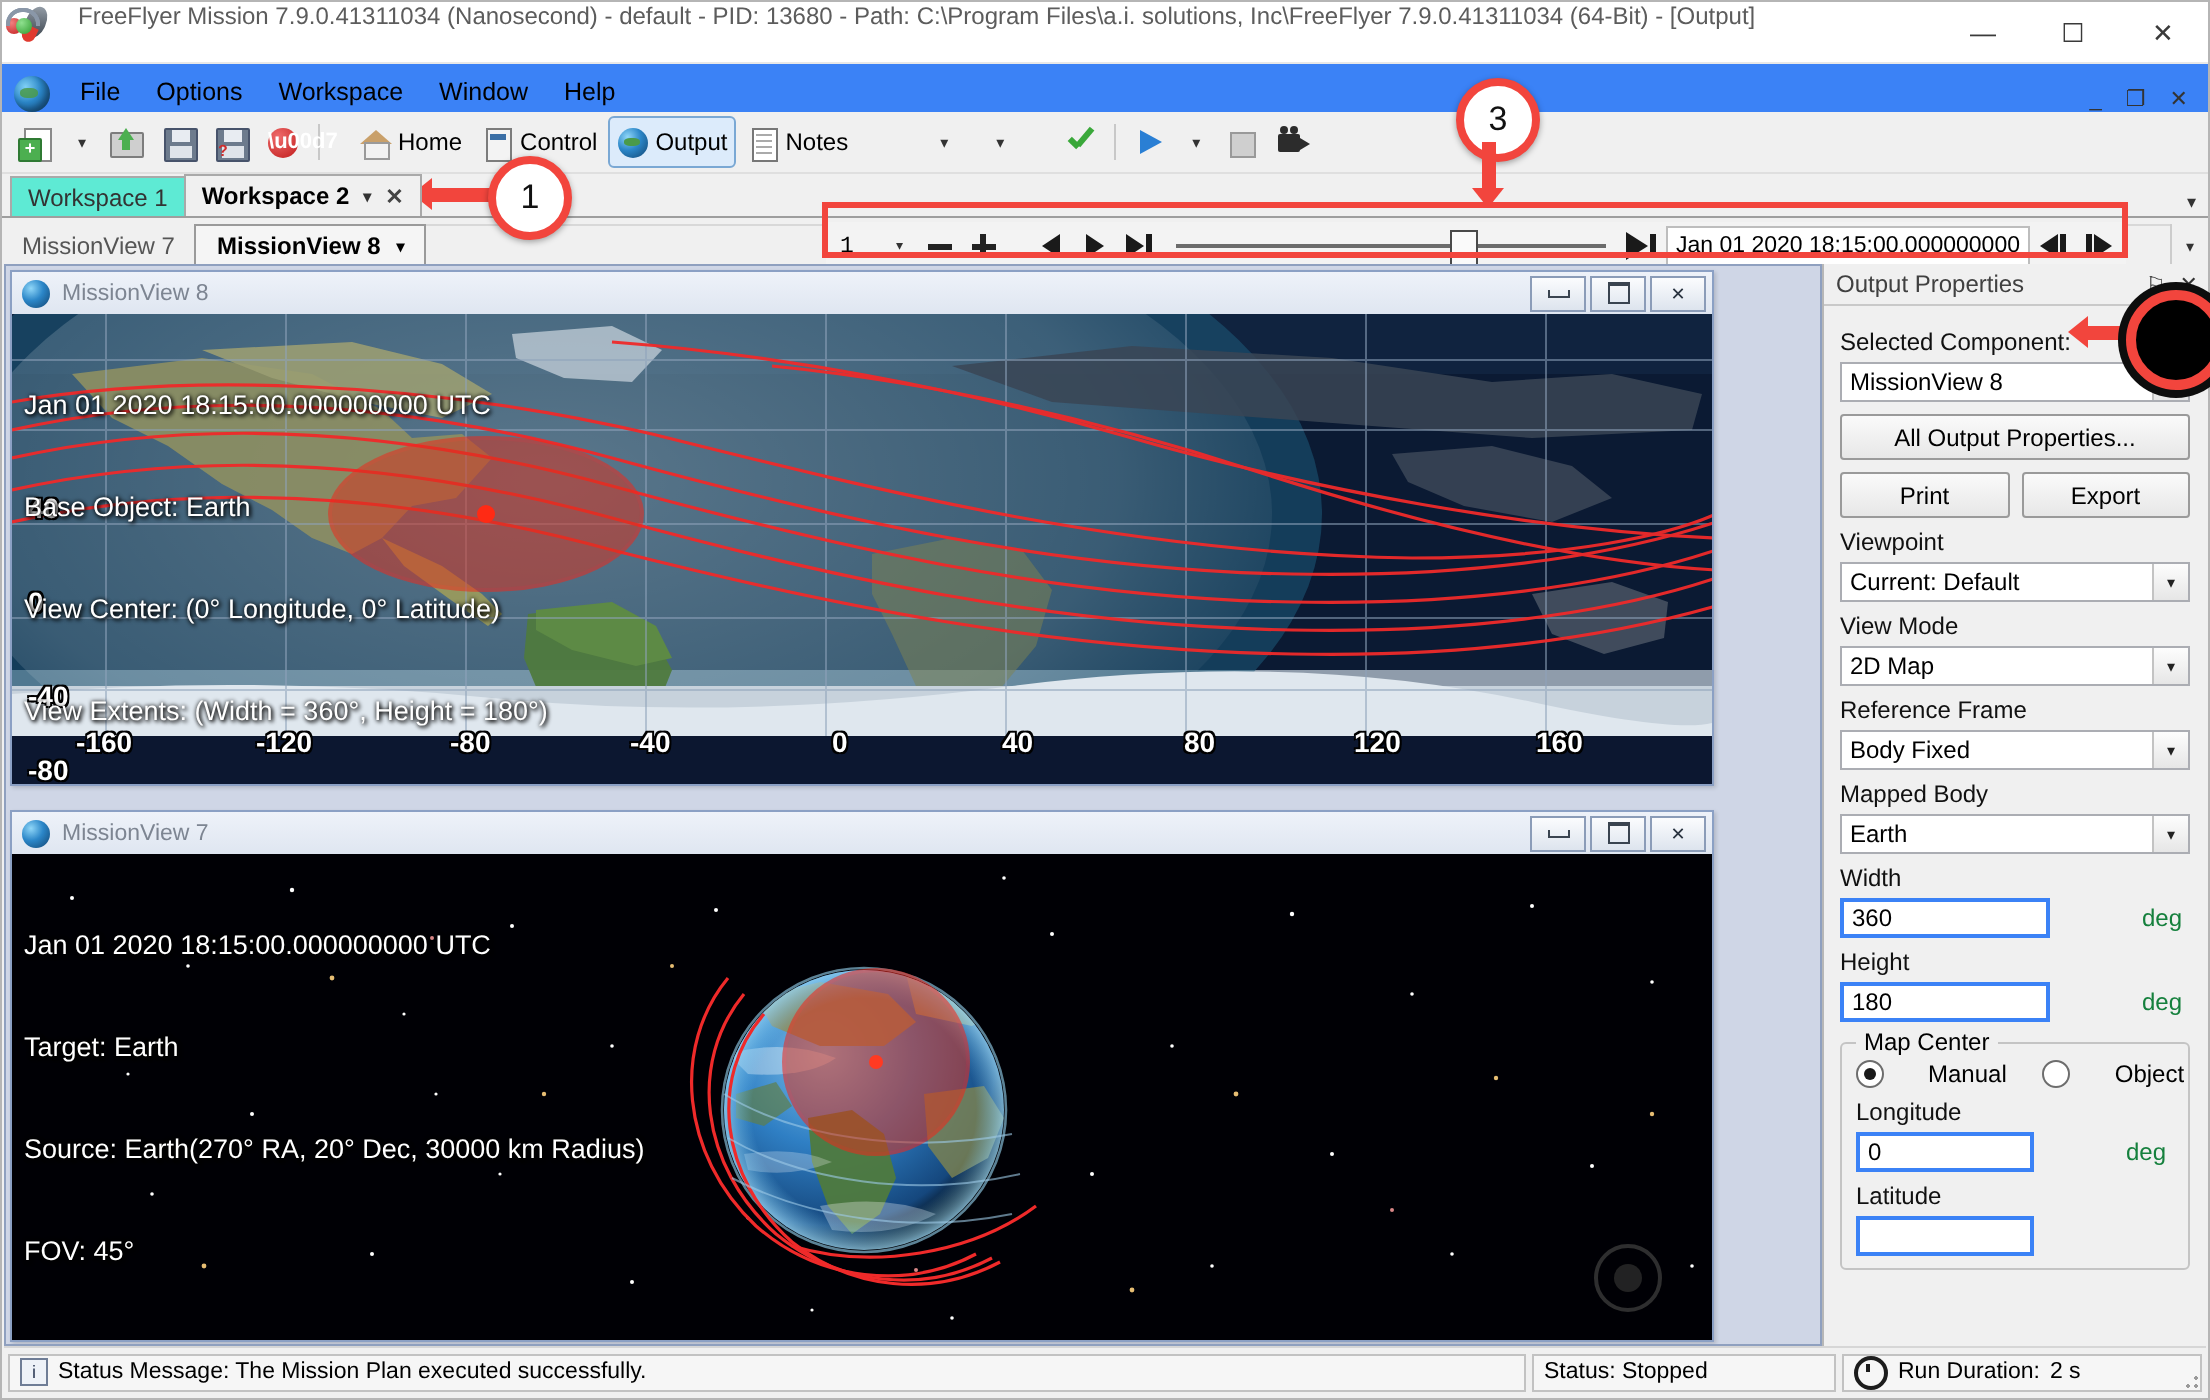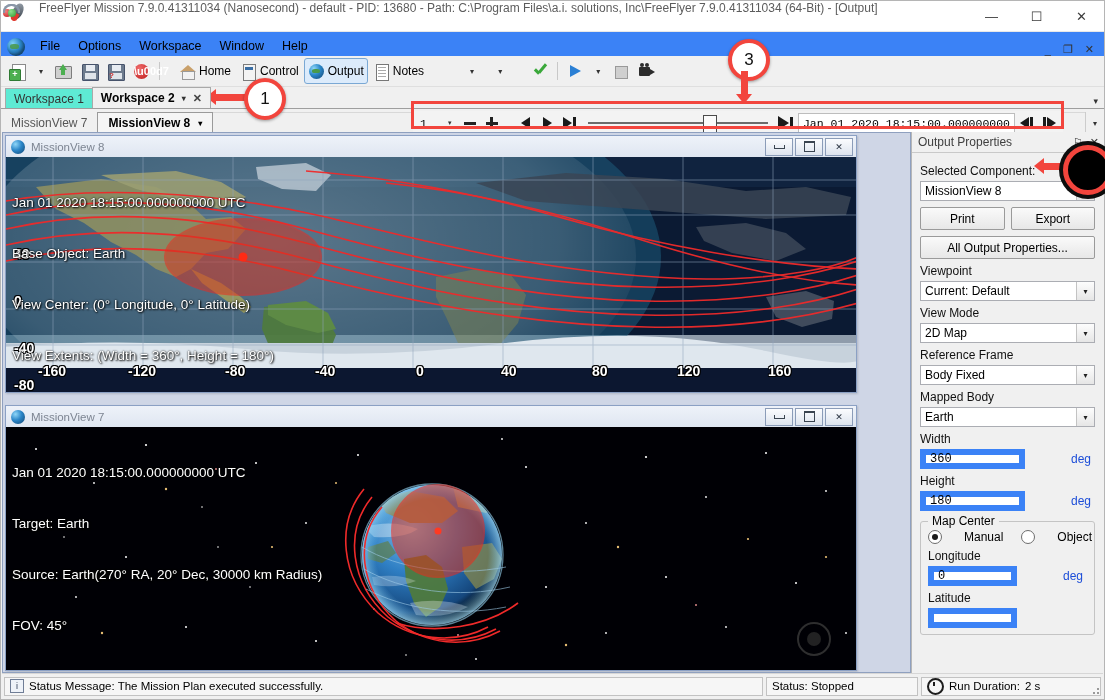--- a/index.html
+++ b/index.html
@@ -153,21 +153,21 @@
   .tri-rb{width:0;height:0;border-top:7px solid transparent;border-bottom:7px solid transparent;
          border-left:11px solid #1a1a1a;}
   .bar-l{width:3px;height:12px;background:#1a1a1a;margin-left:1px;}
   .bar-r{width:3px;height:12px;background:#1a1a1a;margin-right:1px;}
   .slider{flex:1;height:18px;position:relative;display:flex;align-items:center;
           margin:0 6px;min-width:120px;}
   .slider .track{position:absolute;left:0;right:0;top:8px;height:2px;background:#6b6b6b;}
   .slider .thumb{position:absolute;left:64%;top:1px;width:12px;height:17px;background:#fafafa;
                  border:1px solid #4a4a4a;}
   .timefield{background:#fff;border:1px solid #bdbdbd;height:18px;display:flex;align-items:center;
-             padding:0 4px;font-family:Liberation Mono, monospace;font-size:11.5px;white-space:nowrap;}
+             padding:0 4px;font-family:Liberation Sans, sans-serif;font-size:11.5px;white-space:nowrap;}
   .dbl{display:flex;align-items:center;}
 
   
   .body{position:absolute;left:1px;top:131px;right:1px;bottom:26px;display:flex;}
   .mdi{flex:1;background:#cfd6e6;position:relative;overflow:hidden;
        border:1px solid #8fa0bf;box-sizing:border-box;}
 
   
   .cwin{position:absolute;background:#e8edf6;border:1px solid #8ba0c4;
         box-sizing:border-box;box-shadow:1px 1px 2px rgba(0,0,0,.15);}
@@ -200,35 +200,35 @@
 
   
   .props{width:192px;background:#f0f0f0;border-left:1px solid #b7b7b7;
          box-sizing:border-box;display:flex;flex-direction:column;overflow:hidden;}
   .props-hd{height:20px;display:flex;align-items:center;padding:0 4px 0 6px;
             border-bottom:1px solid #c9c9c9;background:#f0f0f0;}
   .props-hd .t{font-size:12px;color:#404040;}
   .props-hd .acts{margin-left:auto;display:flex;gap:7px;color:#333;font-size:11px;}
   .props-in{padding:6px 8px 0 8px;overflow:hidden;}
   .plabel{font-size:12px;margin:5px 0 3px;color:#111;}
-  .pfield{height:20px;background:#fff;border:6px solid #3b82f6;display:flex;align-items:center;
-          padding-left:4px;font-size:12px;box-sizing:border-box;font-family:Liberation Mono, monospace;}
+  .pfield{height:20px;background:#fff;border:2px solid #3b82f6;display:flex;align-items:center;
+          padding-left:4px;font-size:12px;box-sizing:border-box;}
   .pcombo{height:20px;background:#fff;border:1px solid #abadb3;display:flex;align-items:center;
           box-sizing:border-box;}
   .pcombo .v{flex:1;padding-left:4px;font-size:12px;overflow:hidden;white-space:nowrap;}
   .pcombo .ar{width:17px;height:18px;border-left:1px solid #c3c3c3;
       background:linear-gradient(to bottom,#fdfdfd,#e6e6e6);display:flex;
       align-items:center;justify-content:center;font-size:8px;color:#222;}
   .prow{display:flex;gap:6px;margin-top:6px;}
   .pbtn{flex:1;height:21px;border:1px solid #9a9a9a;border-radius:2px;
       background:linear-gradient(to bottom,#fafafa,#e7e7e7);display:flex;align-items:center;
       justify-content:center;font-size:12px;cursor:default;}
   .unitrow{display:flex;align-items:center;gap:6px;}
   .unitrow .pfield{flex:1;}
-  .unit{font-size:12px;color:#1d4ed8;width:24px;margin-left:40px;}
+  .unit{font-size:12px;color:#15803d;width:24px;margin-left:40px;}
   .group{border:1px solid #c4c4c4;border-radius:3px;margin-top:10px;padding:6px 7px 4px;
          position:relative;}
   .group > .gtitle{position:absolute;top:-8px;left:7px;background:#f0f0f0;padding:0 4px;
                    font-size:12px;}
   .radios{display:flex;gap:18px;align-items:center;margin:2px 0 4px;}
   .radio{display:flex;align-items:center;gap:22px;font-size:12px;cursor:default;}
   .rdot{width:12px;height:12px;border-radius:50%;border:1px solid #6d6d6d;background:#fff;
         display:flex;align-items:center;justify-content:center;flex:none;}
   .rdot.on:after{content:"";width:6px;height:6px;border-radius:50%;background:#1a1a1a;}
 
@@ -742,25 +742,25 @@
       </div>
       <div class="props-in">
 
         <div class="plabel">Selected Component:</div>
         <div class="pcombo">
           <span class="v">MissionView 8</span>
           <span class="ar">▾</span>
         </div>
 
         <div class="prow">
+          <div class="pbtn">All Output Properties...</div>
+        </div>
+        <div class="prow">
           <div class="pbtn">Print</div>
           <div class="pbtn">Export</div>
-        </div>
-        <div class="prow">
-          <div class="pbtn">All Output Properties...</div>
         </div>
 
         <div class="plabel">Viewpoint</div>
         <div class="pcombo">
           <span class="v">Current: Default</span>
           <span class="ar">▾</span>
         </div>
 
         <div class="plabel">View Mode</div>
         <div class="pcombo">

